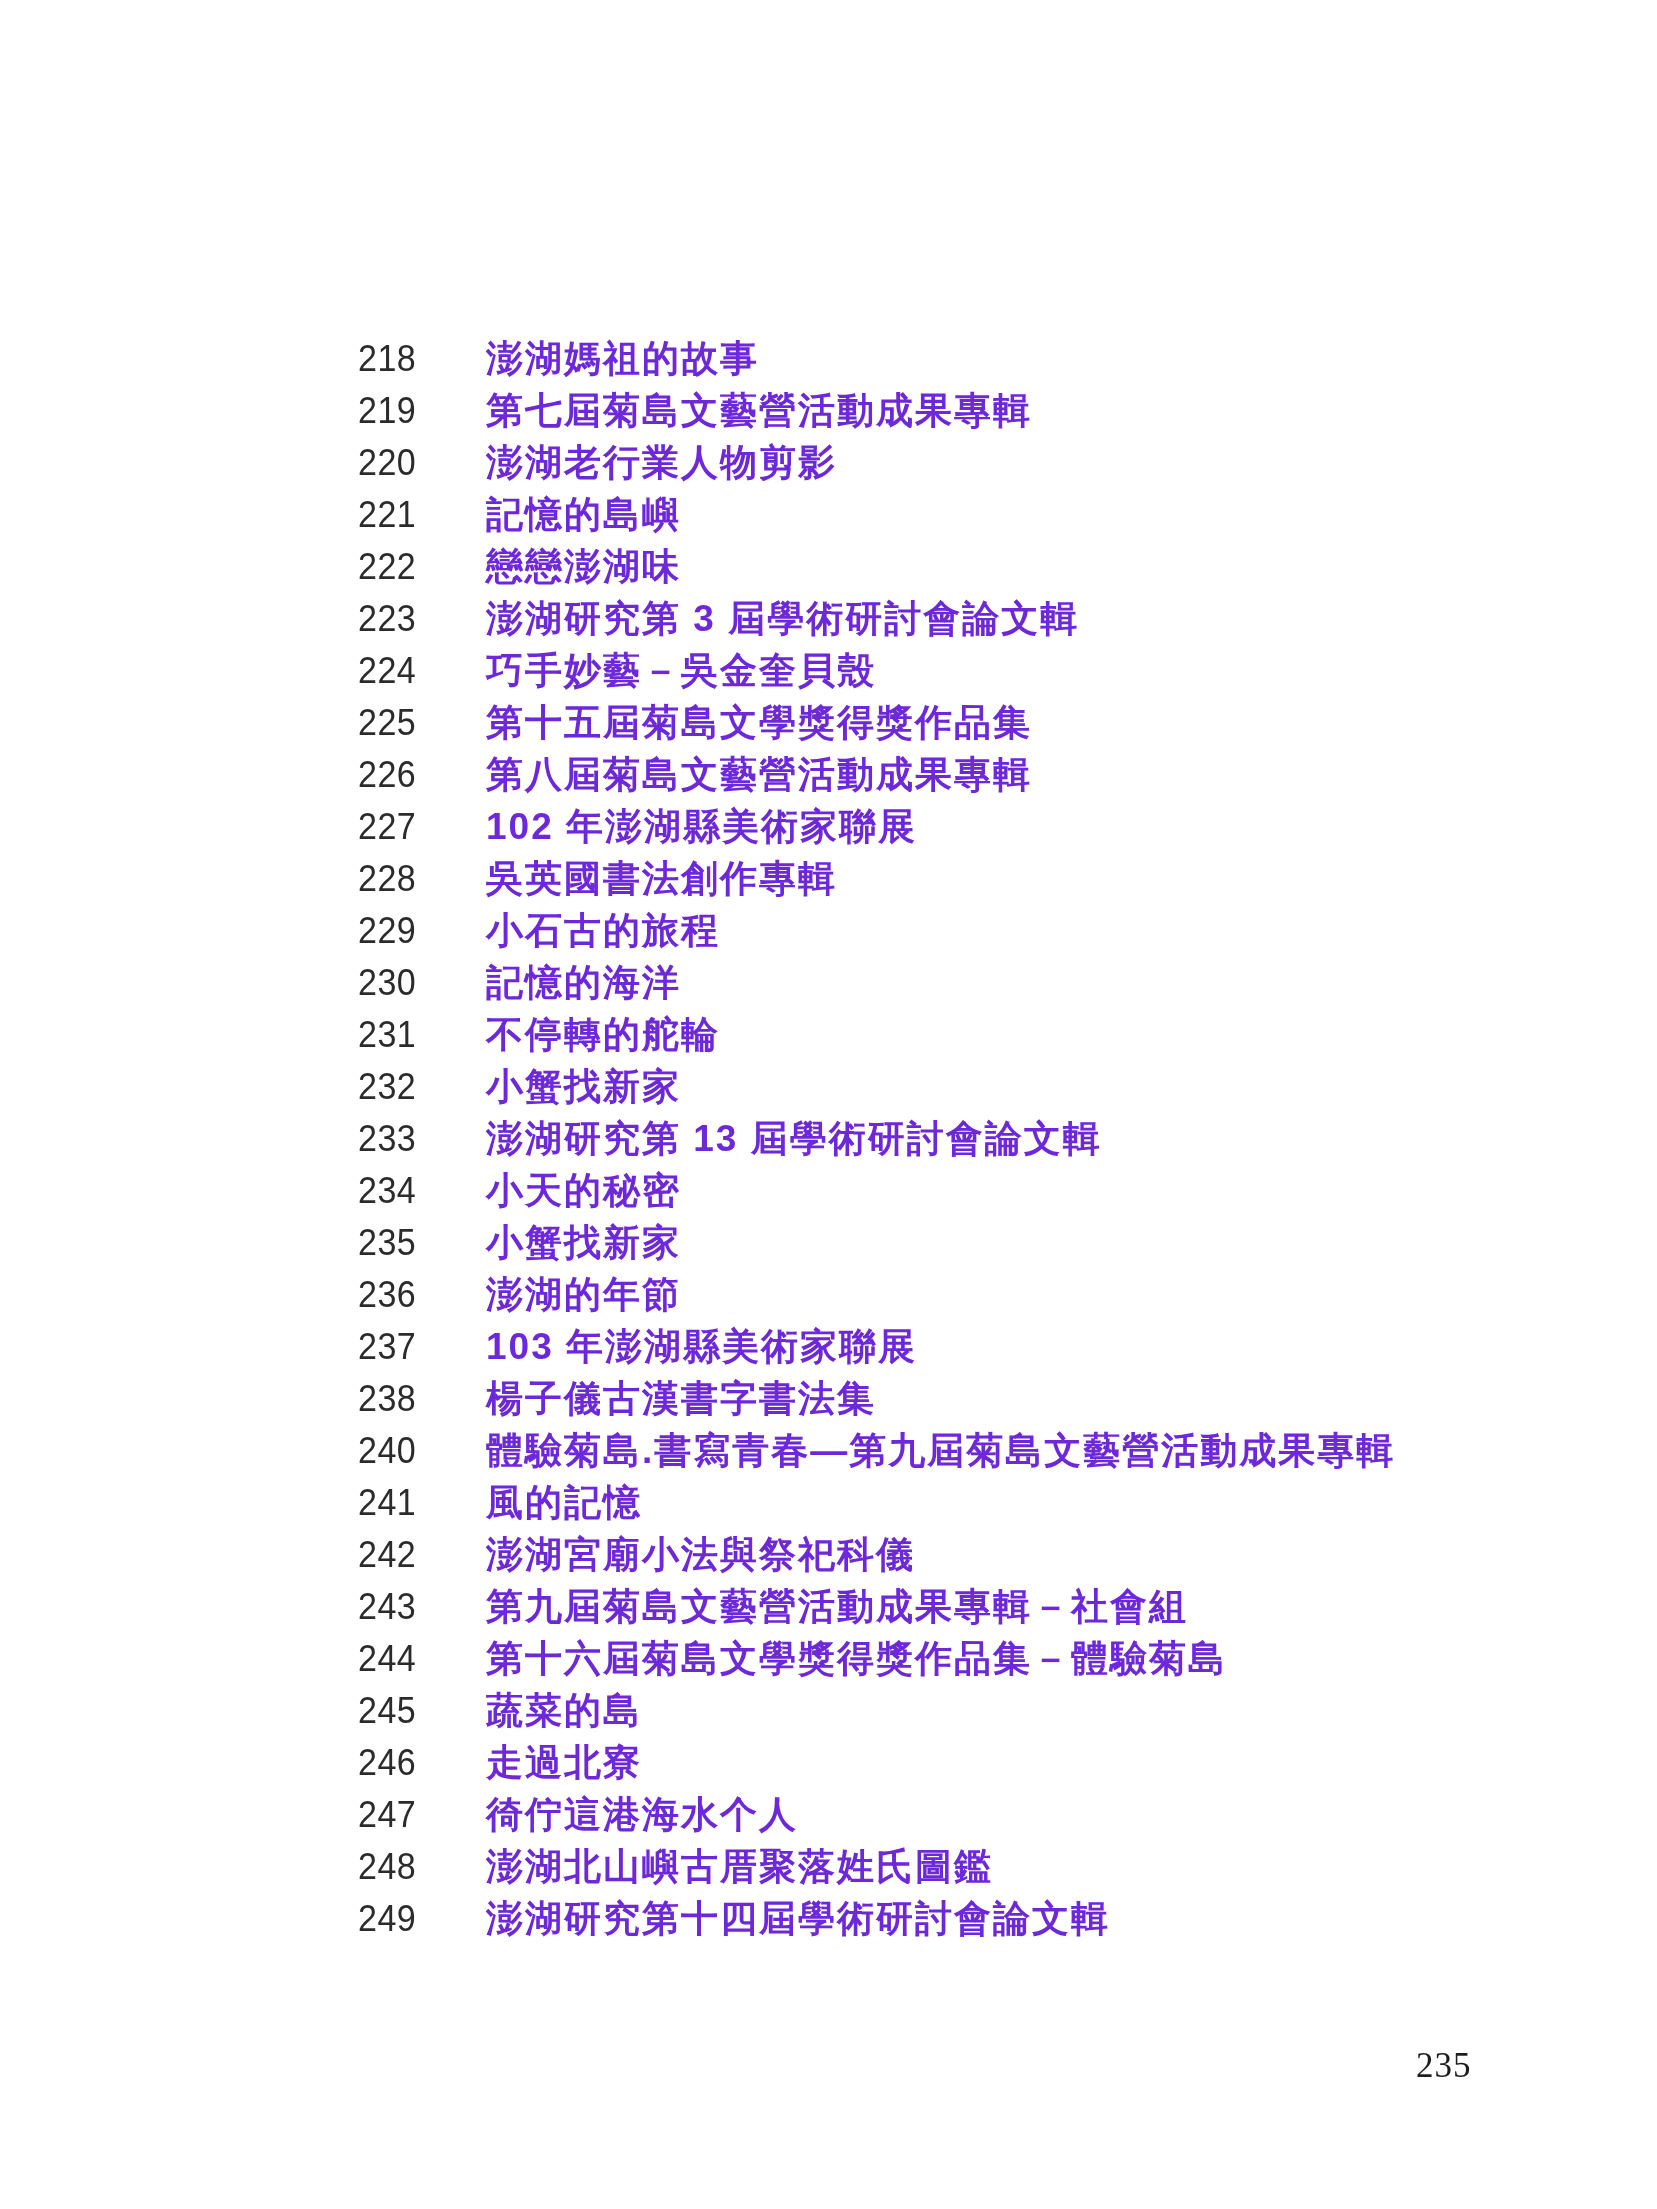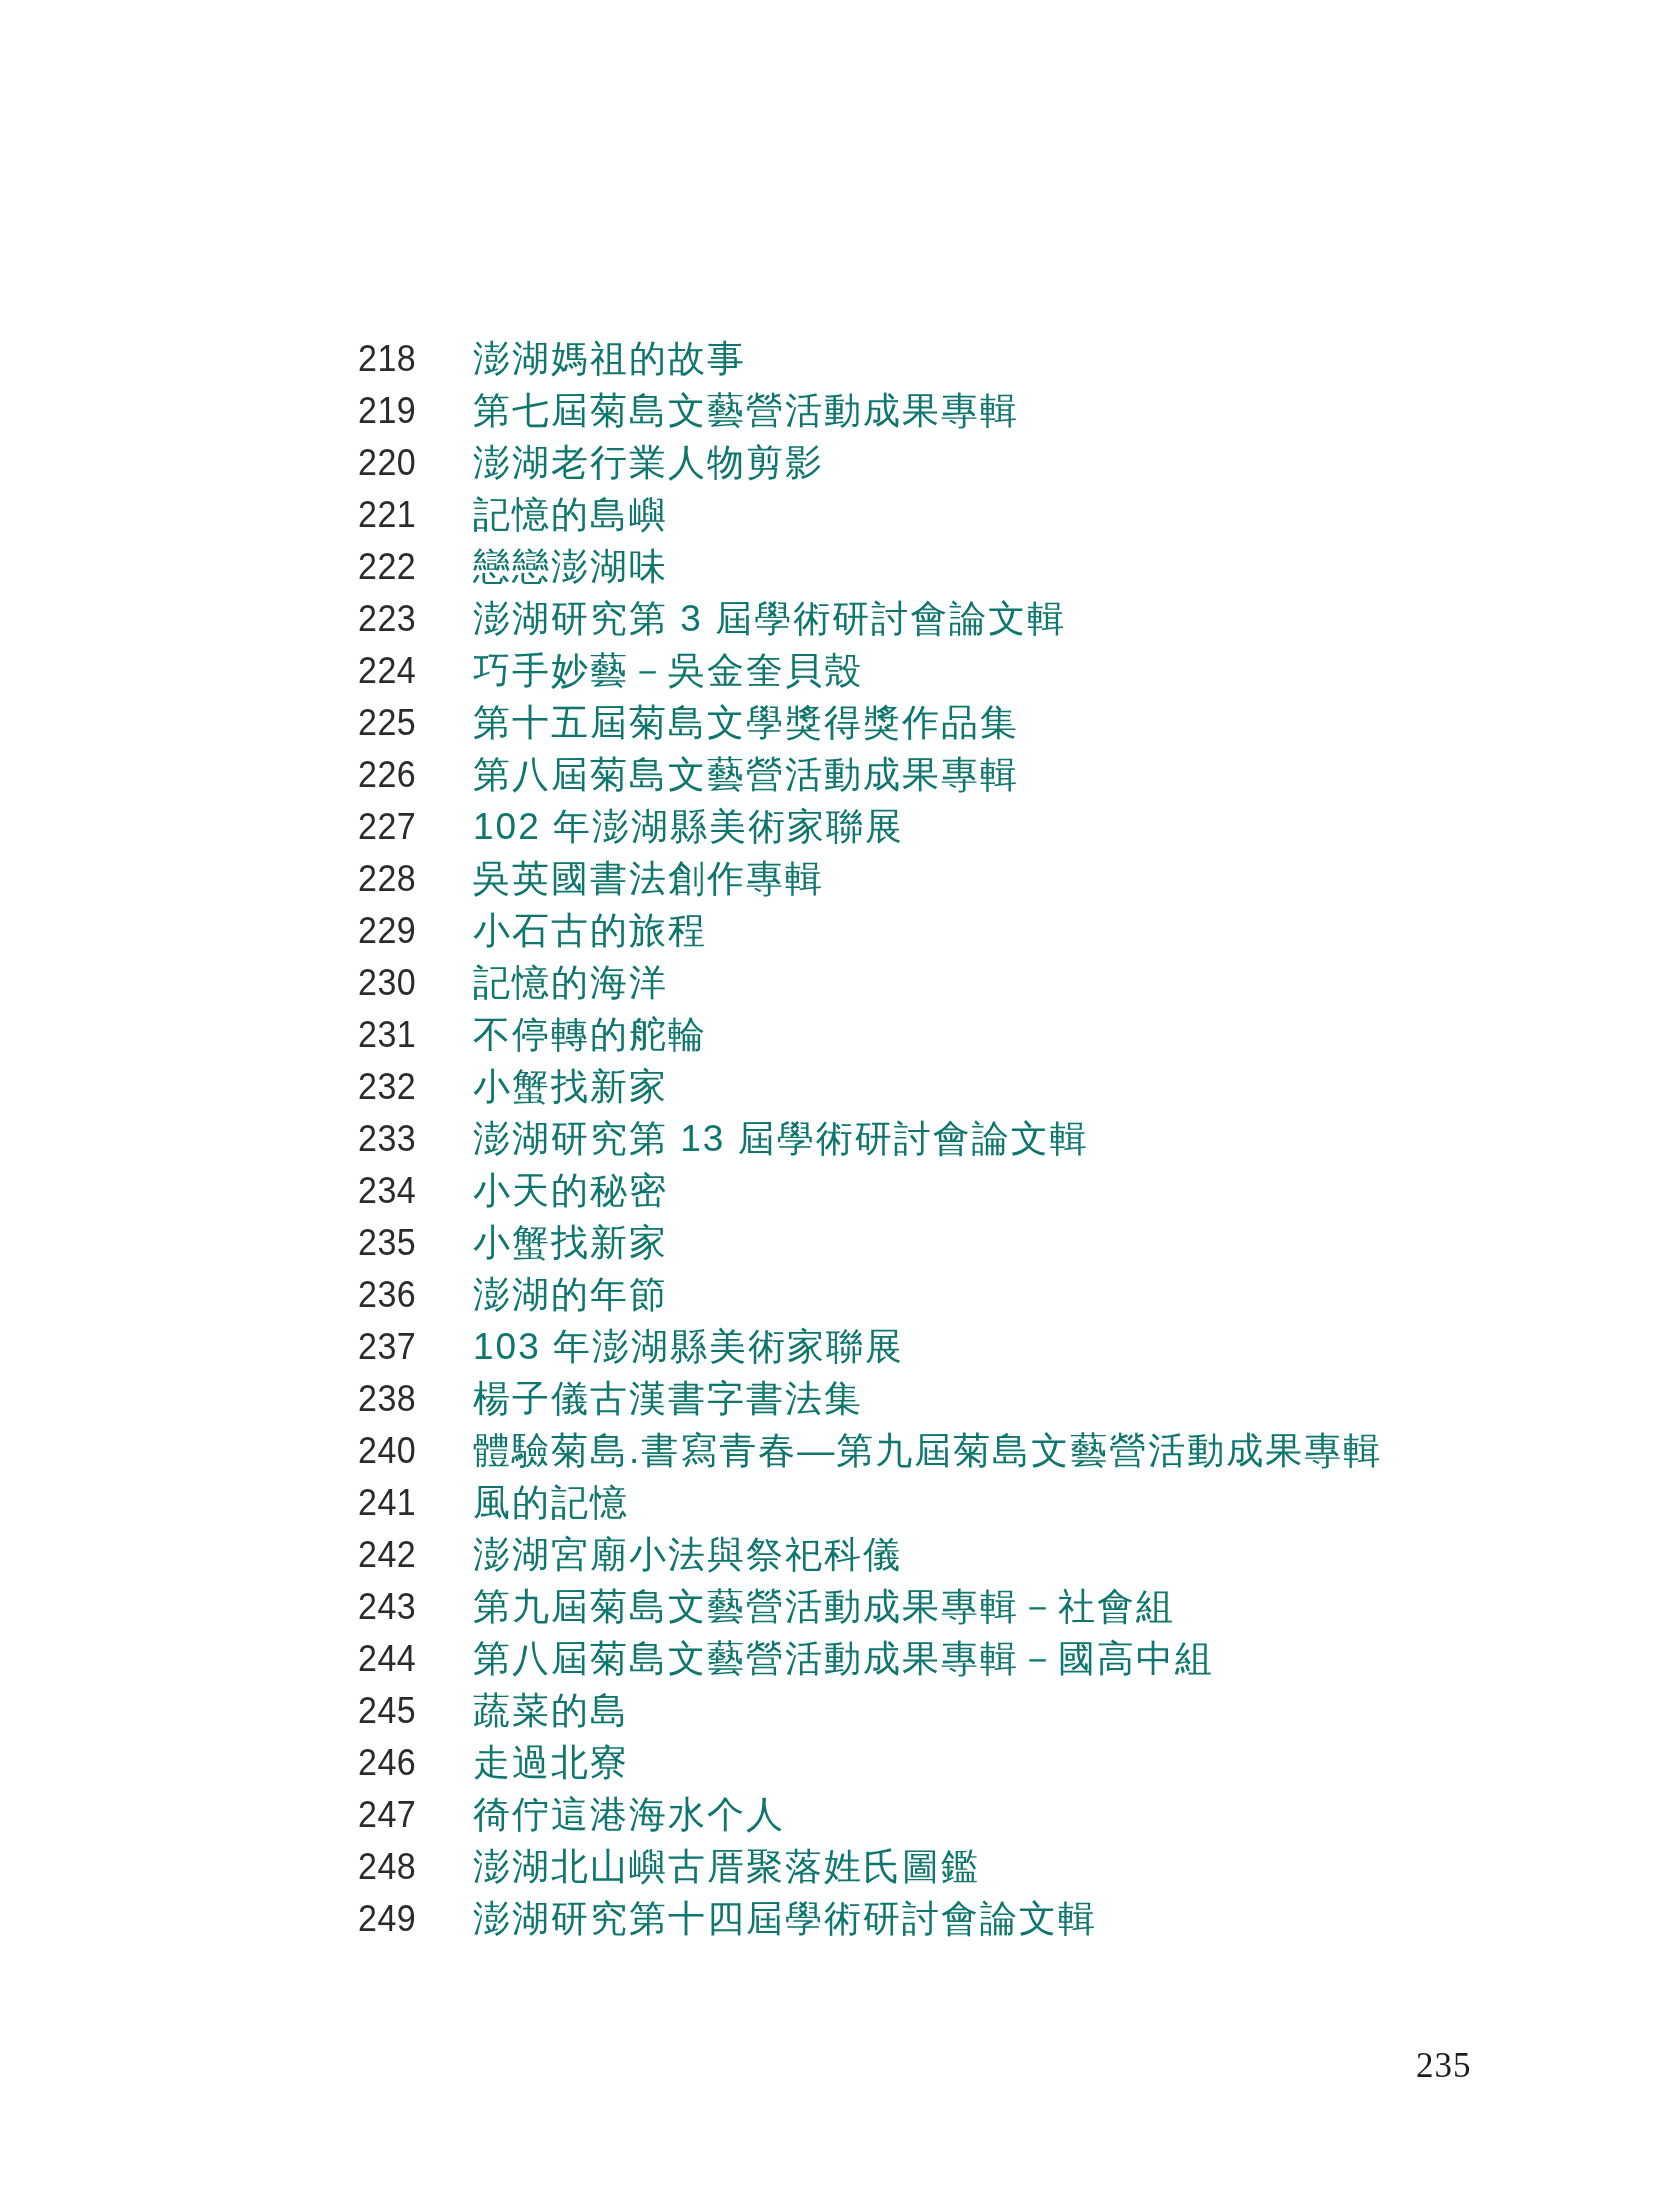--- a/index.html
+++ b/index.html
@@ -38,23 +38,24 @@
     width: 115px;
     font-size: 37px;
     font-weight: 300;
     color: #2b2b2b;
     letter-spacing: 0.5px;
     transform: scaleX(0.92);
     transform-origin: left center;
   }
   .title {
     font-size: 37px;
-    font-weight: 400;
-    color: #0f766e;
+    font-weight: 700;
+    color: #6d28d9;
     letter-spacing: 2px;
+    margin-left: 13px;
   }
   .page-number {
     position: absolute;
     left: 1416px;
     top: 2046px;
     font-family: "Liberation Serif", serif;
     font-size: 35px;
     font-weight: 400;
     color: #1c1c1c;
     letter-spacing: 1px;
@@ -186,21 +187,21 @@
     <span class="title">澎湖宮廟小法與祭祀科儀</span>
   </div>
 
   <div class="row">
     <span class="no">243</span>
     <span class="title">第九屆菊島文藝營活動成果專輯－社會組</span>
   </div>
 
   <div class="row">
     <span class="no">244</span>
-    <span class="title">第八屆菊島文藝營活動成果專輯－國高中組</span>
+    <span class="title">第十六屆菊島文學獎得獎作品集－體驗菊島</span>
   </div>
 
   <div class="row">
     <span class="no">245</span>
     <span class="title">蔬菜的島</span>
   </div>
 
   <div class="row">
     <span class="no">246</span>
     <span class="title">走過北寮</span>

